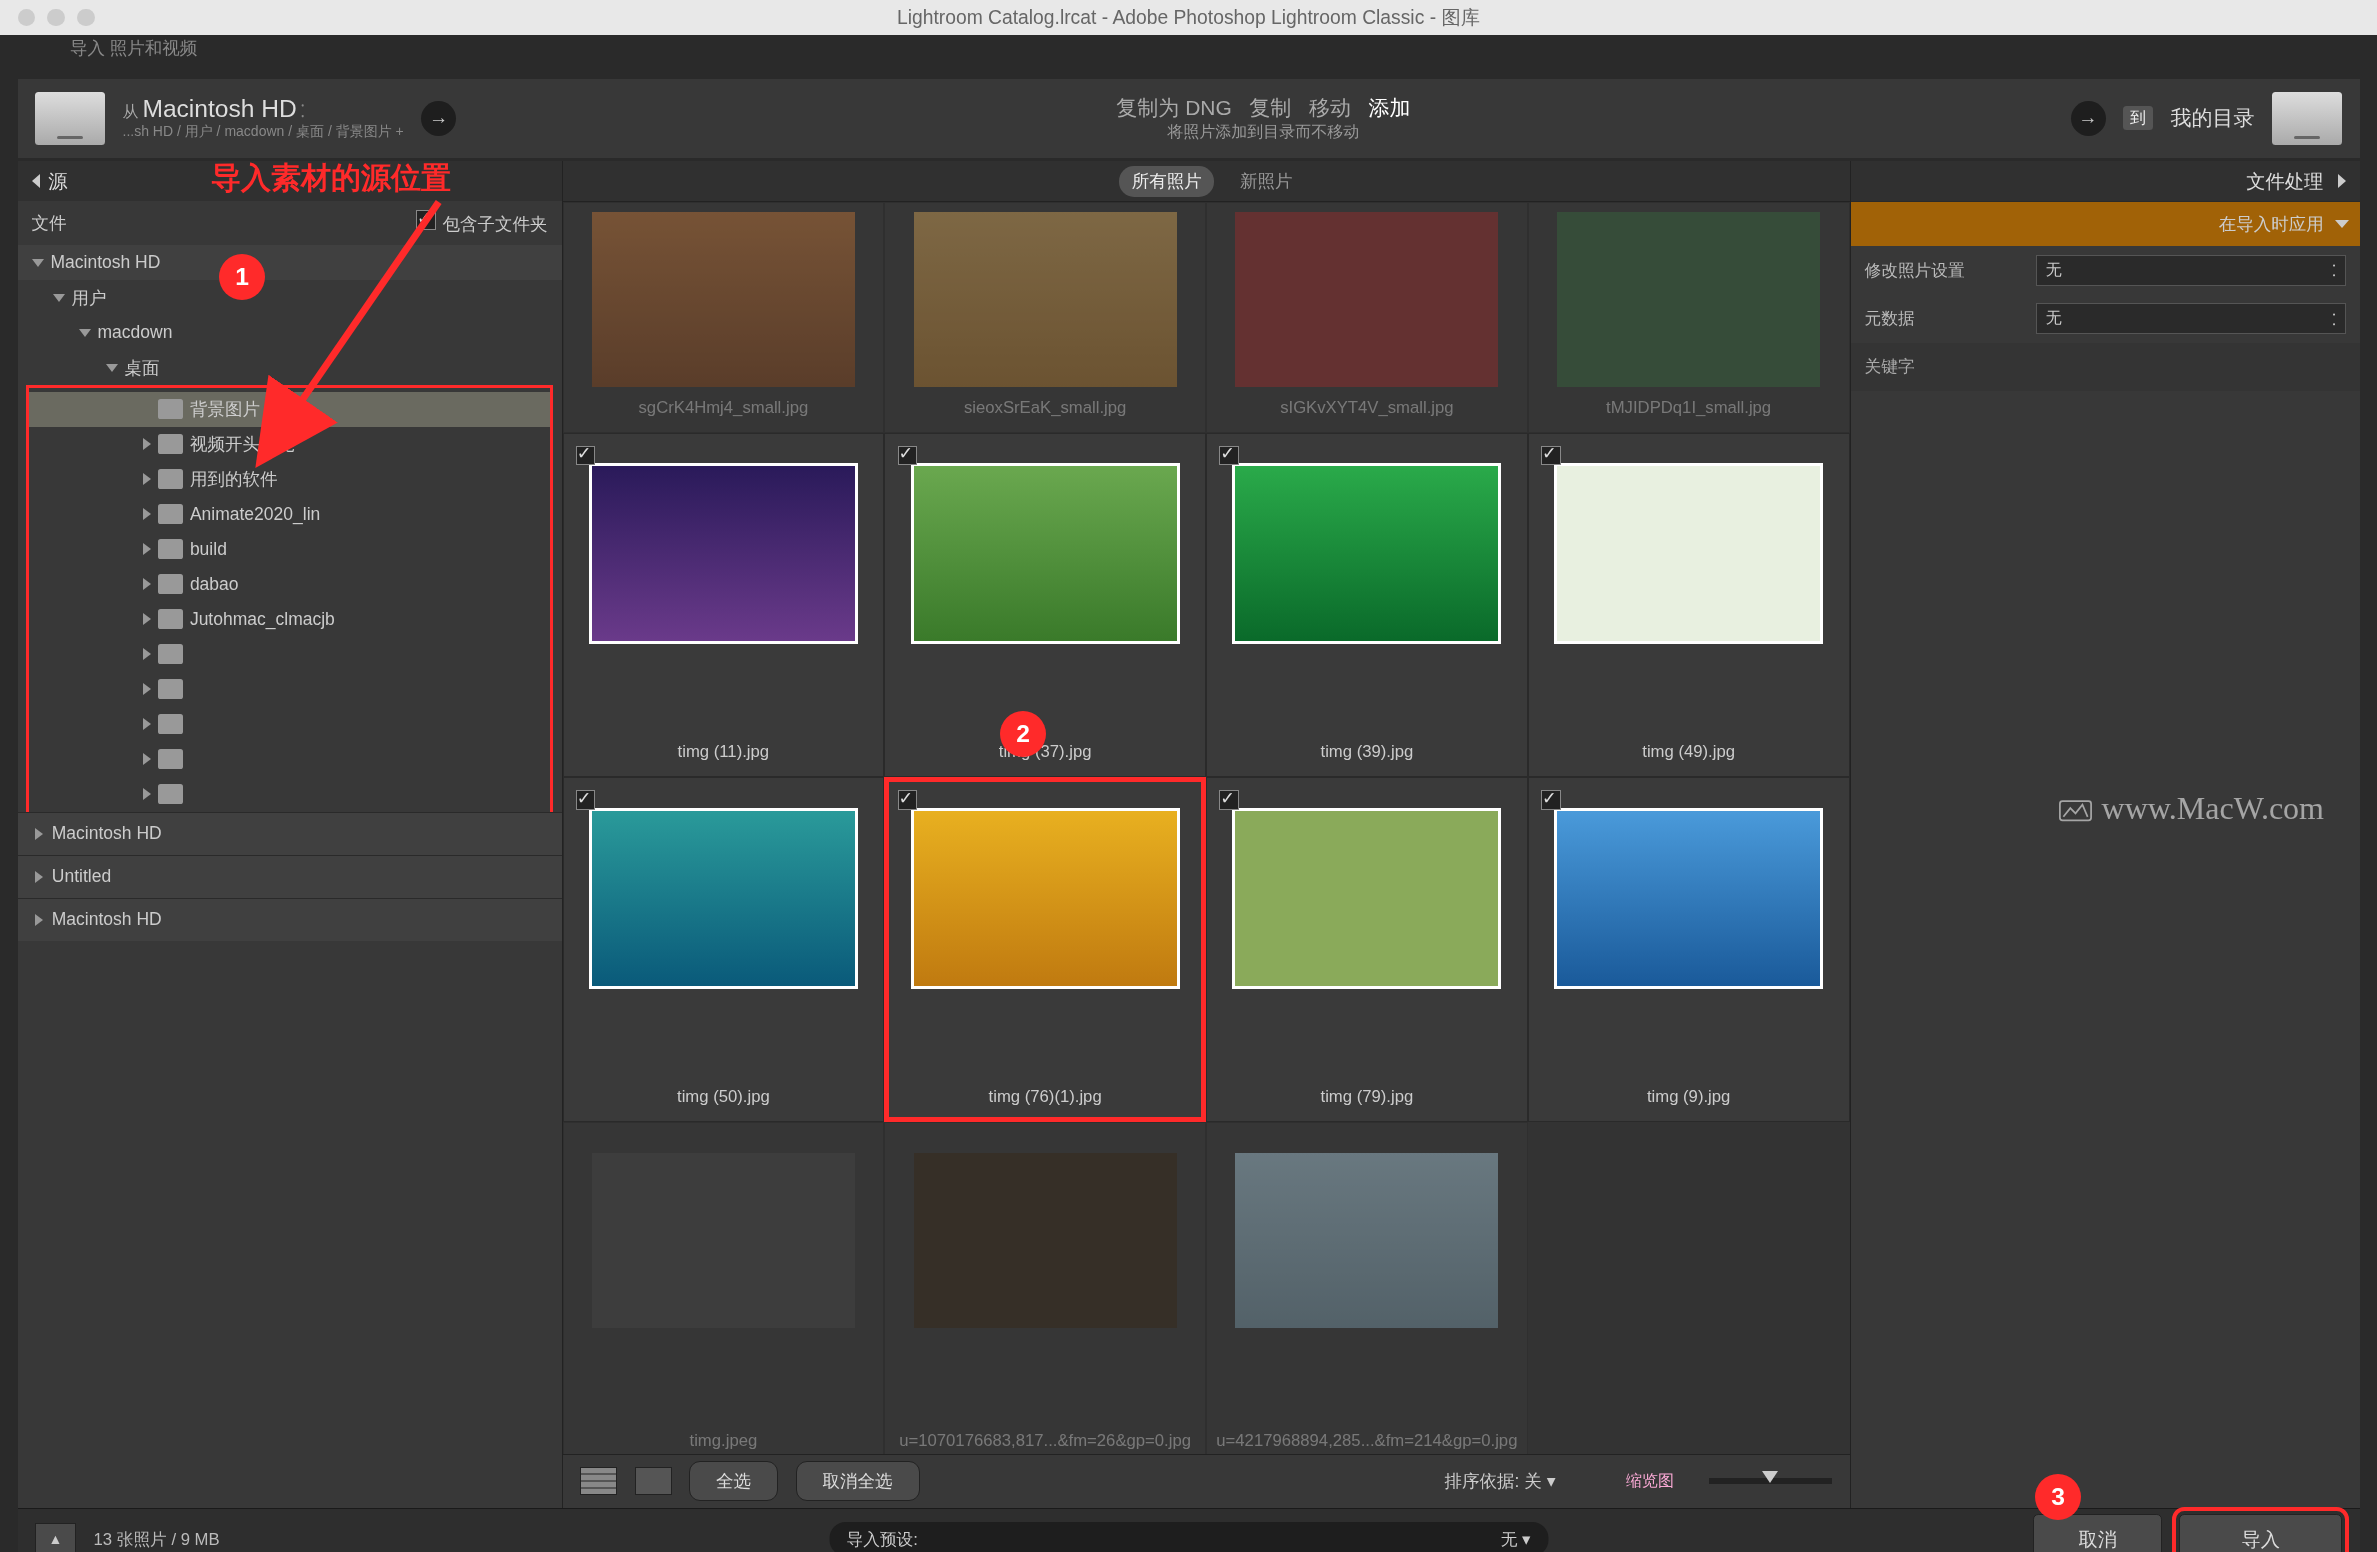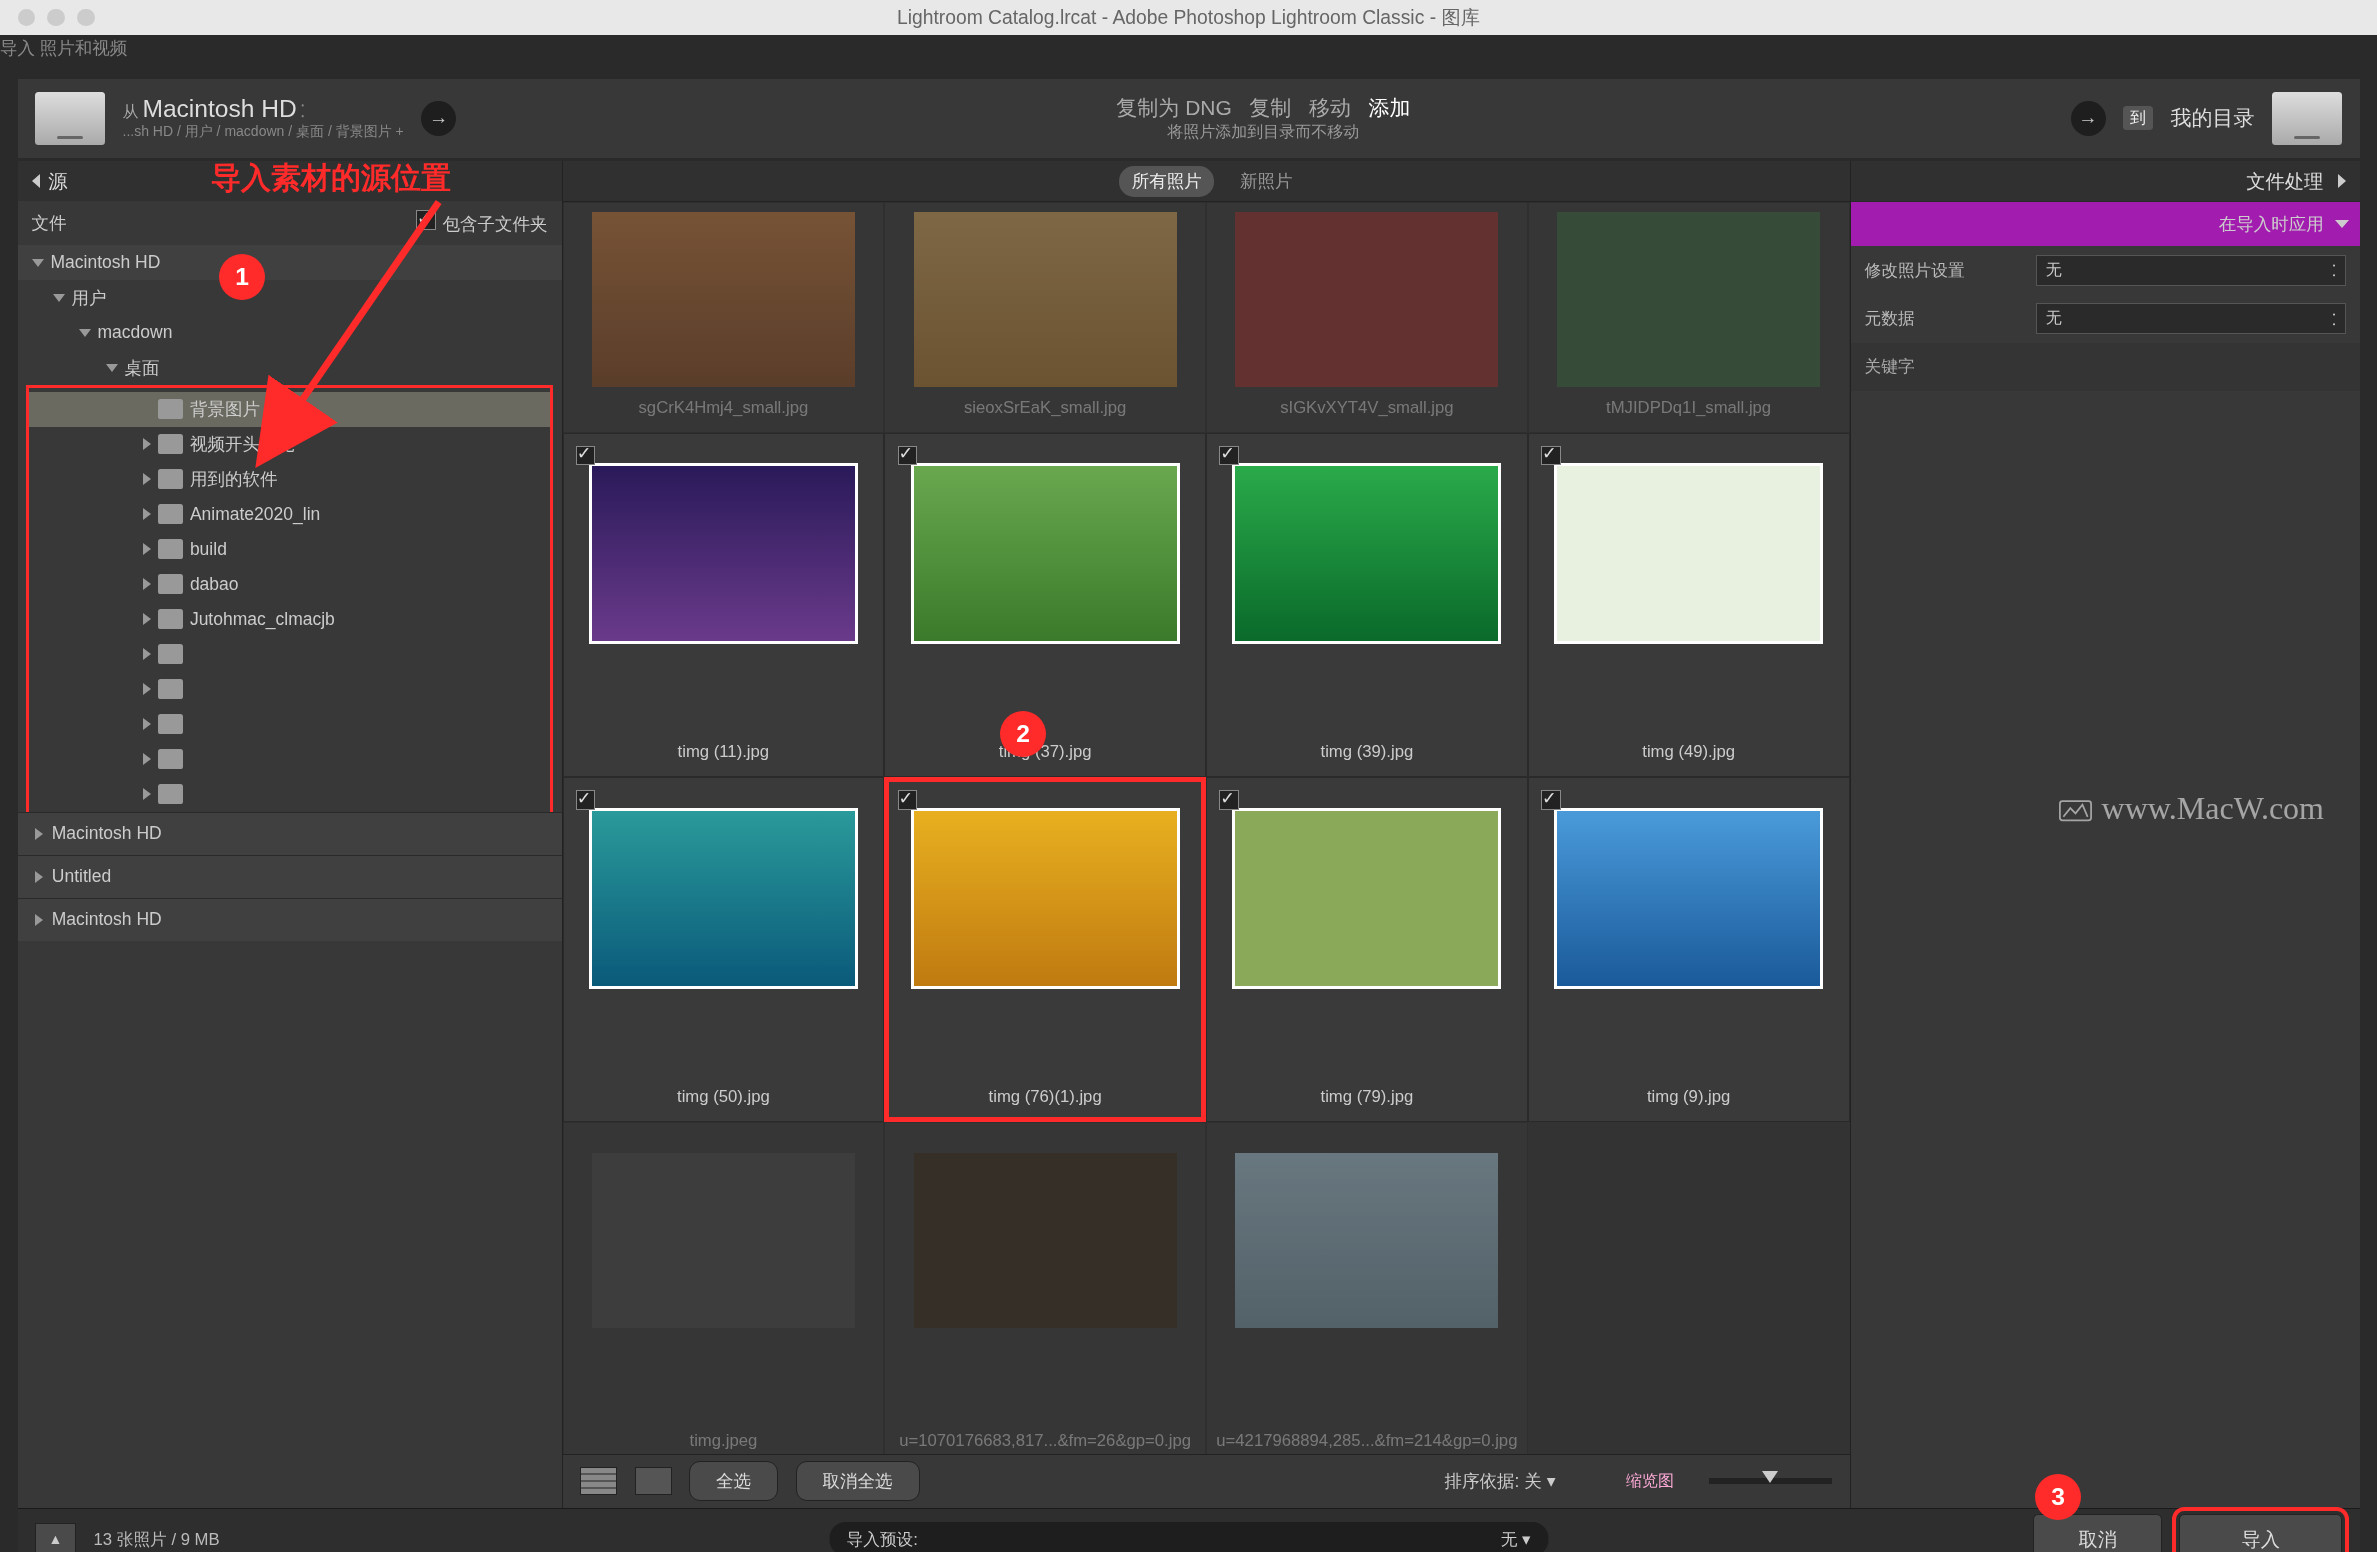--- a/index.html
+++ b/index.html
@@ -1,19 +1,19 @@
 <!DOCTYPE html>
 <html style="font-size:14px"><head>
 <meta charset="utf-8">
 <style>
 html,body{margin:0;padding:0;width:2377px;height:1553px;background:#1a1a1a;font-family:Arial,"Helvetica Neue",sans-serif;color:#ccc;overflow:hidden}
 .titlebar{height:35px;background:#e8e8e8;display:flex;align-items:center;justify-content:center;color:#666;font-size:19.3px;position:relative}
 .mac-dots{position:absolute;left:17.5px;display:flex;gap:12.3px}
 .mac-dot{width:17.5px;height:17.5px;border-radius:50%;background:#ccc}
-.sub-title{height:26px;background:#2a2a2a;color:#888;font-size:17.5px;display:flex;align-items:center}
+.sub-title{height:26px;background:#2a2a2a;color:#888;font-size:17.5px;padding-left:70px;display:flex;align-items:center}
 .main-wrap{display:flex;flex-direction:column;height:1491px;background:#2a2a2a;padding:17.5px}
 .top-bar{height:79px;background:#383838;display:flex;align-items:center;padding:0 17.5px;justify-content:space-between}
 .src-disk{display:flex;align-items:center;gap:17.5px}
 .disk-icon{width:70px;height:53px;background:linear-gradient(#ddd,#aaa);border-radius:3.5px;position:relative}
 .disk-icon::after{content:"";position:absolute;bottom:5.3px;left:50%;transform:translateX(-50%);width:26px;height:3.5px;background:#666;border-radius:1.8px}
 .src-labels{display:flex;flex-direction:column}
 .from-label{font-size:16px;color:#aaa}
 .volume-name{font-size:24.6px;color:#ddd}
 .path-crumb{font-size:14px;color:#888}
 .circle-btn{width:35px;height:35px;border-radius:50%;background:#1e1e1e;display:flex;align-items:center;justify-content:center;color:#ccc;font-size:19.3px}
@@ -55,21 +55,21 @@
 .fname{margin-top:auto;font-size:16.7px;color:#ccc;text-align:center;padding-bottom:5.3px}
 .cell-hl{outline:5.3px solid #ff2a2a;outline-offset:-5.3px}
 .grid-toolbar{height:53px;background:#383838;display:flex;align-items:center;padding:0 17.5px;gap:17.5px;border-top:1.8px solid #222}
 .btn{background:#4a4a4a;color:#ddd;font-size:17.5px;padding:7px 26px;border-radius:11px;border:0.9px solid #222}
 .view-ic{width:35px;height:26px;background:#555;border:0.9px solid #222}
 .sort-lbl{margin-left:auto;font-size:17.5px;color:#ccc}
 .slider{width:123px;height:5.3px;background:#222;position:relative;margin-left:17.5px}
 .slider::after{content:"";position:absolute;left:53px;top:-7px;width:0;height:0;border-left:8.8px solid transparent;border-right:8.8px solid transparent;border-top:12.3px solid #ccc}
 .right-panel{width:509px;background:#383838;display:flex;flex-direction:column;border-left:1.8px solid #222}
 .rp-hdr{height:40px;display:flex;align-items:center;justify-content:flex-end;padding:0 14px;font-size:19.3px;color:#ddd;background:#303030}
-.rp-sec{height:44px;background:#a21caf;display:flex;align-items:center;justify-content:flex-end;padding:0 14px;font-size:17.5px;color:#ccc;border-top:0.9px solid #2a2a2a}
+.rp-sec{height:44px;background:#a16207;display:flex;align-items:center;justify-content:flex-end;padding:0 14px;font-size:17.5px;color:#ccc;border-top:0.9px solid #2a2a2a}
 .opt-row{display:flex;align-items:center;justify-content:space-between;padding:8.8px 14px;font-size:16.7px;color:#bbb}
 .dd{background:#2a2a2a;border:0.9px solid #555;padding:3.5px 8.8px;font-size:16px;color:#ccc;width:290px;display:flex;justify-content:space-between;align-items:center}
 .kw{padding:12.3px 14px;font-size:16.7px;color:#aaa;background:#343434}
 .watermark{position:absolute;right:53px;top:790px;font-size:32px;color:rgba(255,255,255,0.55);font-family:Georgia,serif;display:flex;align-items:center;gap:8.8px;pointer-events:none}
 .bottom-bar{height:61px;background:#2e2e2e;display:flex;align-items:center;padding:0 17.5px;gap:17.5px;border-top:1.8px solid #1a1a1a;position:relative}
 .up-btn{width:39px;height:30px;background:#4a4a4a;border:0.9px solid #222;display:flex;align-items:center;justify-content:center}
 .status{font-size:16.7px;color:#bbb}
 .preset-bar{position:absolute;left:50%;transform:translateX(-50%);display:flex;align-items:center;gap:0;background:#1e1e1e;border-radius:16px;padding:5.3px 17.5px;font-size:16.7px;color:#ccc;width:684px;justify-content:space-between}
 .cancel-btn{margin-left:auto;background:#4a4a4a;color:#ddd;font-size:19.3px;padding:10.5px 44px;border-radius:5.3px;border:0.9px solid #222}
 .import-btn{background:#4a4a4a;color:#ddd;font-size:19.3px;padding:10.5px 61px;border-radius:5.3px;border:0.9px solid #222}

